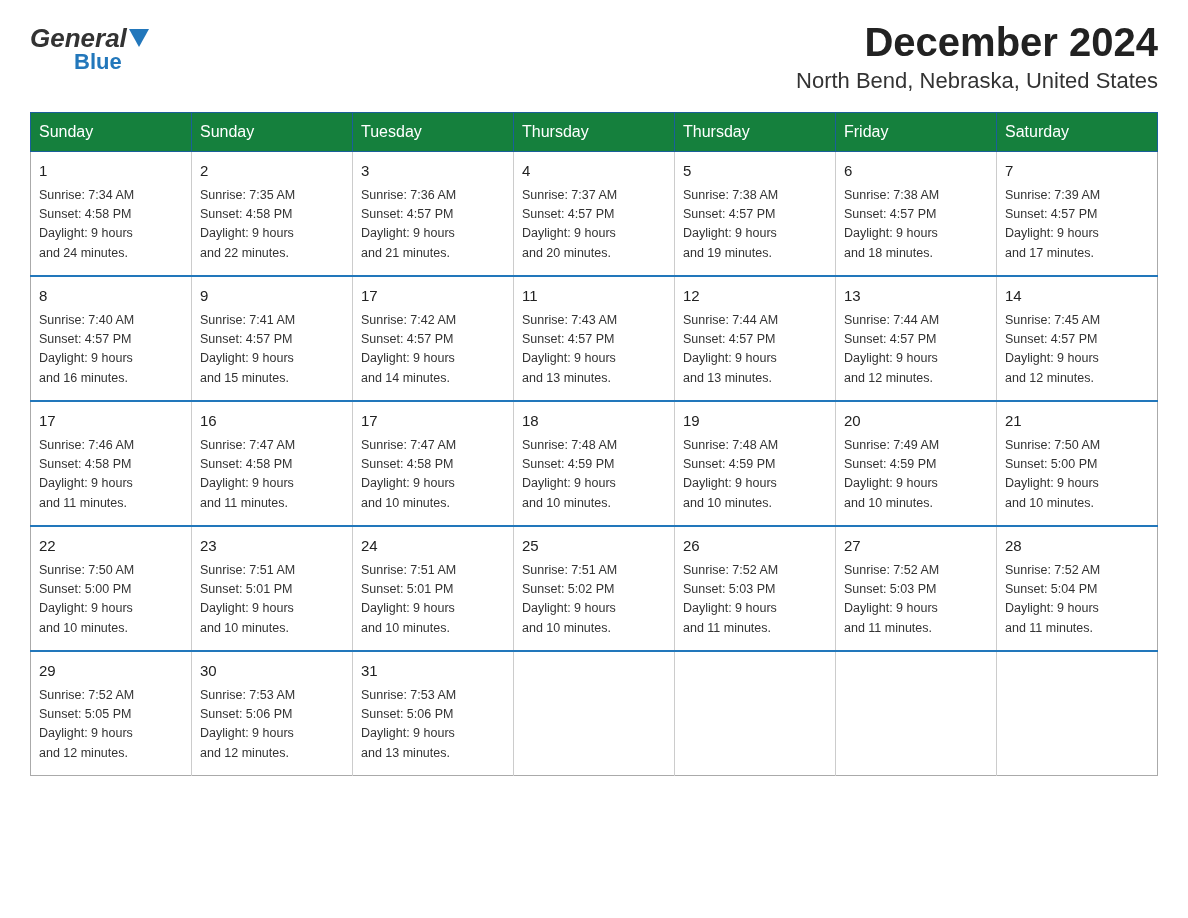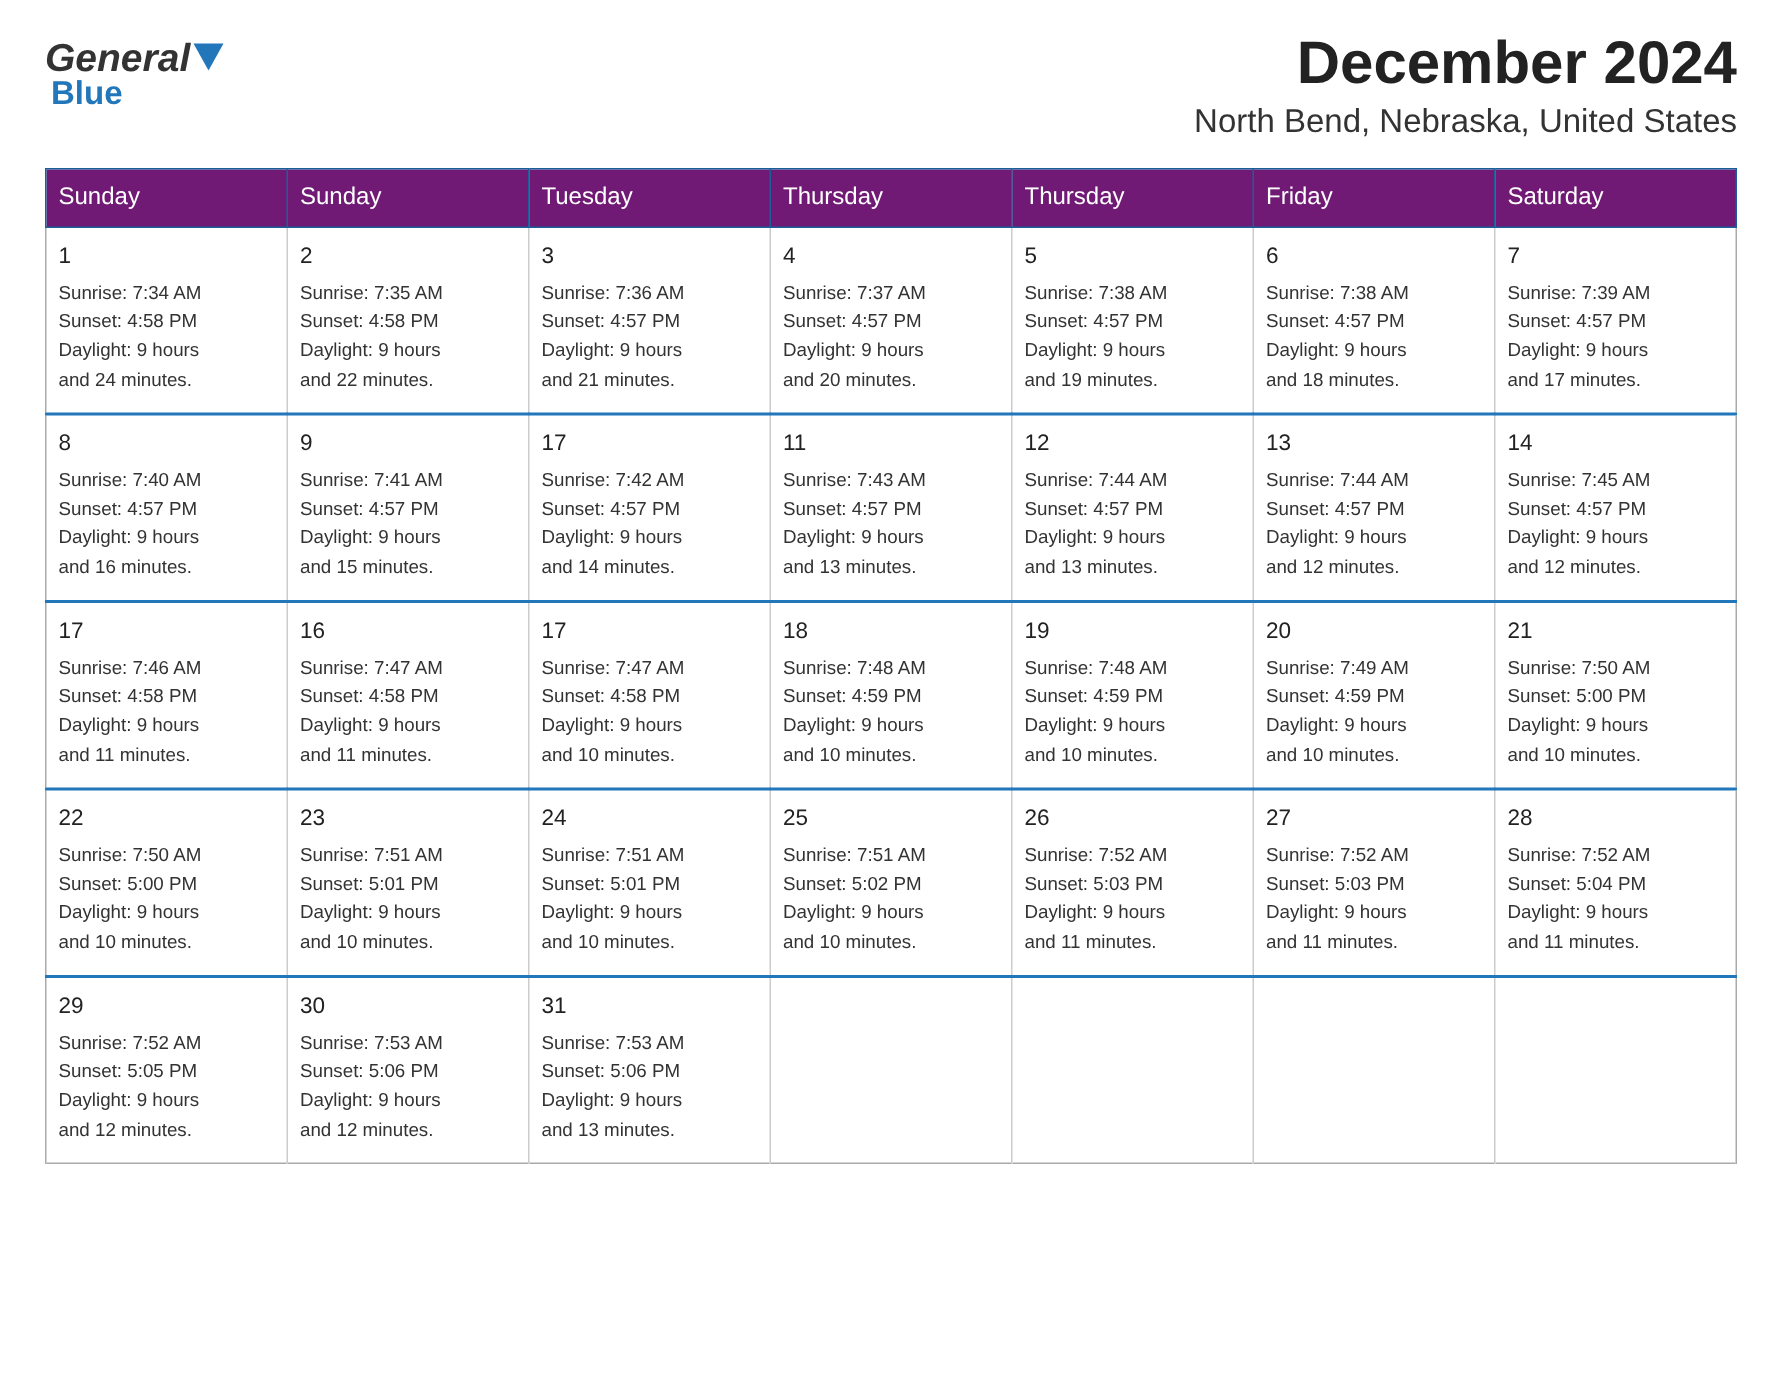--- a/index.html
+++ b/index.html
@@ -39,20 +39,21 @@
       border-top: 18px solid #2277bb;
       margin: 0 2px;
       display: inline-block;
     }
     .logo-line2 {
       color: #2277bb;
       font-size: 22px;
       font-weight: bold;
       margin-top: -2px;
       padding-left: 4px;
+      margin-left: 40px;
     }
     .title-section {
       text-align: right;
     }
     .month-title {
       font-size: 40px;
       font-weight: bold;
       color: #222;
       line-height: 1.1;
     }
@@ -60,21 +61,21 @@
       font-size: 22px;
       color: #333;
       margin-top: 4px;
     }
     table {
       width: 100%;
       border-collapse: collapse;
       table-layout: fixed;
     }
     thead tr {
-      background-color: #701a75;
+      background-color: #15803d;
       color: #fff;
     }
     thead th {
       padding: 10px 8px;
       font-size: 16px;
       font-weight: normal;
       text-align: left;
       border: 1px solid #1a5f9a;
     }
     tbody tr {

